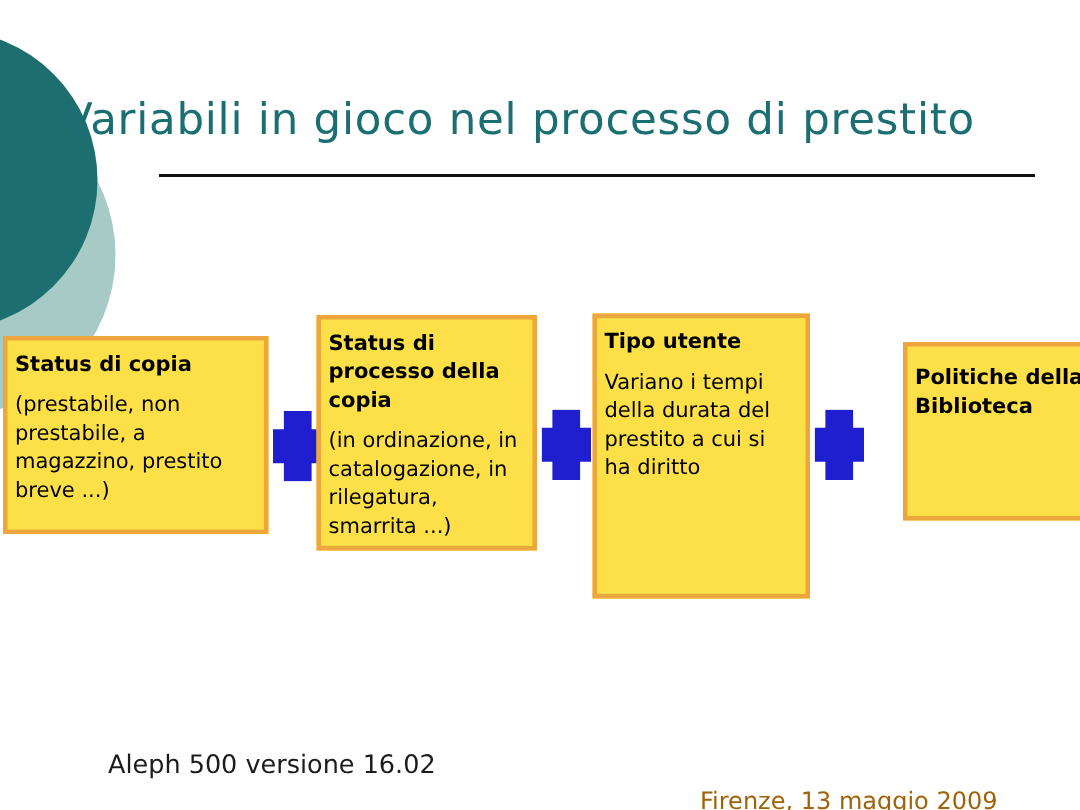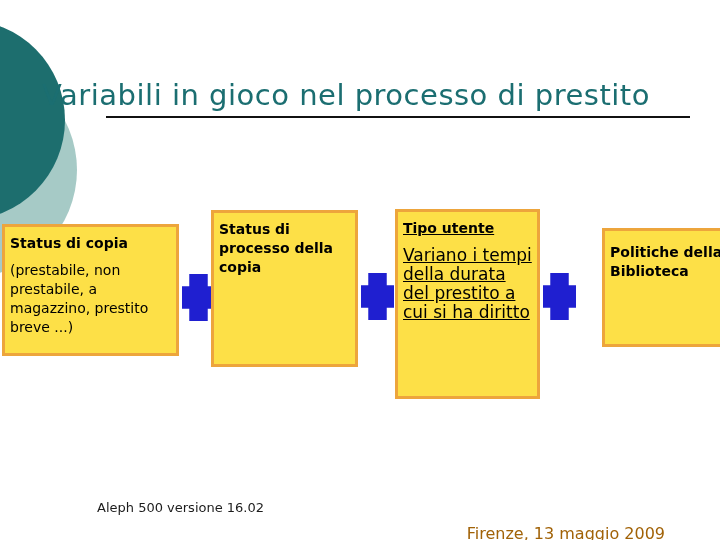--- a/index.html
+++ b/index.html
@@ -16,60 +16,60 @@
   .circle-light{
     left:-137px;top:63px;width:214px;height:214px;
     background:#a6cac6;
   }
   .circle-dark{
     left:-135px;top:20px;width:200px;height:200px;
     background:#1d6e6e;
   }
   
   .title{
-    position:absolute;left:42px;top:78px;width:660px;
+    position:absolute;left:42px;top:62px;width:660px;
     font-size:29px;letter-spacing:0.5px;
     color:#1b6e71;z-index:3;
   }
   .title-rule{
     position:absolute;left:106px;top:116px;width:584px;height:2px;
     background:#111;z-index:3;
   }
   
   .cbox{
     position:absolute;
     background:#fde047;
     border:3px solid #eda53c;
     box-sizing:border-box;
     text-align:left;
     color:#000;
     z-index:2;
     padding:7px 5px 4px 5px;
   }
   .cbox .head{font-weight:bold;font-size:14px;line-height:19px;}
-  .cbox .body{font-size:17px;line-height:19px;margin-top:8px;}
+  .cbox .body{font-size:14px;line-height:19px;margin-top:8px;}
   .box1{left:2px;top:224px;width:177px;height:132px;}
   .box1 .body{font-size:14px;}
   .box2{left:211px;top:210px;width:147px;height:157px;}
-  .box3{left:395px;top:209px;width:145px;height:190px;text-decoration:underline;}
+  .box3{left:395px;top:209px;width:145px;height:190px;}
   .box3 .body2{font-size:13.5px;line-height:19px;margin-top:10px;}
   .box4{left:602px;top:228px;width:140px;height:119px;padding-top:12px;}
   
   .plus{
     position:absolute;width:33px;height:47px;
     background:#1f1fd0;z-index:1;
     clip-path:polygon(22% 0,78% 0,78% 26%,100% 26%,100% 74%,78% 74%,78% 100%,22% 100%,22% 74%,0 74%,0 26%,22% 26%);
   }
   .plus1{left:182px;top:274px;}
   .plus2{left:361px;top:273px;}
   .plus3{left:543px;top:273px;}
   
   .footer-left{
     position:absolute;left:72px;top:500px;
-    font-size:13px;color:#1c1c1c;margin-left:25px;
+    font-size:17px;color:#1c1c1c;
   }
   .footer-right{
     position:absolute;right:55px;top:524px;
     font-size:16px;color:#a16207;
   }
 </style>
 </head>
 <body>
 
 <div class="slide">
@@ -84,20 +84,21 @@
   <div class="plus plus2"></div>
   <div class="plus plus3"></div>
 
   <div class="cbox box1">
     <div class="head">Status di copia</div>
     <div class="body">(prestabile, non prestabile, a magazzino, prestito breve ...)</div>
   </div>
 
   <div class="cbox box2">
     <div class="head">Status di processo della copia</div>
+    <div class="body">(in ordinazione, in catalogazione, in rilegatura, smarrita ...)</div>
   </div>
 
   <div class="cbox box3">
     <div class="head">Tipo utente</div>
     <div class="body">Variano i tempi della durata del prestito a cui si ha diritto</div>
   </div>
 
   <div class="cbox box4">
     <div class="head">Politiche della Biblioteca</div>
   </div>

